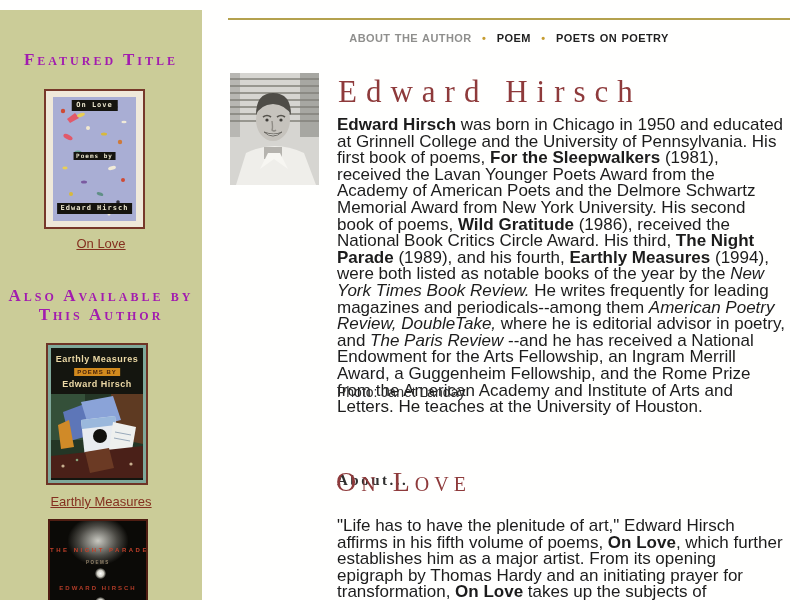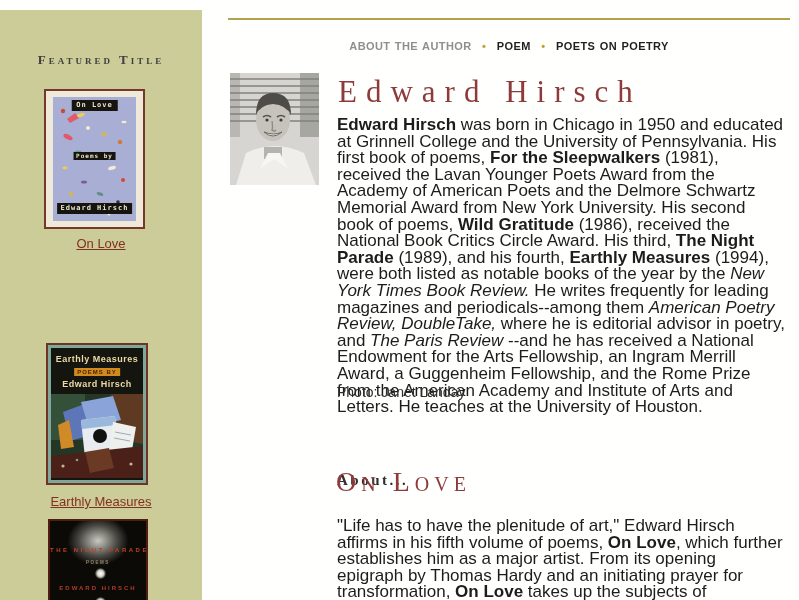--- a/index.html
+++ b/index.html
@@ -4,22 +4,22 @@
 <style>
   * { margin:0; padding:0; box-sizing:border-box; }
   html,body { width:799px; height:600px; }
   body { font-family:"Liberation Sans", sans-serif; background:#fffffe; }
   #page { position:relative; width:799px; height:600px; overflow:hidden; background:#fffffe; }
 
   
   #sidebar { position:absolute; left:0; top:10px; width:202px; height:590px;
              background:#cbcc98; overflow:hidden; }
   .sb-heading { font-family:"Liberation Serif", serif; font-variant:small-caps;
-                font-weight:bold; font-size:13px; letter-spacing:3px;
-                color:#404040; text-align:center; line-height:19px; }
+                font-weight:bold; font-size:17px; letter-spacing:3px;
+                color:#a21caf; text-align:center; line-height:19px; }
   #featured-heading { position:absolute; top:40px; left:0; width:202px; }
   #also-heading { position:absolute; top:276px; left:0; width:202px; }
 
   .sb-link { position:absolute; left:0; width:202px; text-align:center;
              color:#84301f; font-size:13px; text-decoration:underline; cursor:pointer; }
   #link-onlove { top:226px; }
   #link-earthly { top:484px; }
 
   
   #cover-onlove { position:absolute; left:44px; top:79px; width:101px; height:140px;
@@ -62,21 +62,21 @@
   #np-sub    { top:38px; font-size:6px; letter-spacing:2px; color:#93836a; transform:scale(.75); }
   #np-author { top:64px; font-size:6px; letter-spacing:2px; color:#b23c28; }
   .np-orb { position:absolute; left:45px; width:11px; height:11px; border-radius:50%;
             background:radial-gradient(circle, #ffffff 0%, #d6d4ca 40%, rgba(11,10,7,0) 75%); }
   #np-orb1 { top:47px; }
   #np-orb2 { top:76px; }
 
   
   #top-rule { position:absolute; left:228px; top:18px; width:562px; height:2px;
               background:#b4a14e; }
-  #nav { position:absolute; left:228px; top:40px; width:562px; text-align:center;
+  #nav { position:absolute; left:228px; top:32px; width:562px; text-align:center;
          font-size:11px; font-weight:bold; letter-spacing:0.4px; color:#1f1f1f;
          word-spacing:1px; }
   #nav .navlink { cursor:pointer; }
   #nav .muted { color:#8f8f8d; }
   #nav .bullet { color:#c69c30; margin:0 6px; font-size:11px; }
 
   #author-photo { position:absolute; left:230px; top:73px; width:89px; height:112px; }
 
   #author-title { position:absolute; left:338px; top:74px;
                   font-family:"Liberation Serif", serif; font-weight:normal;
@@ -129,20 +129,24 @@
           <ellipse cx="27" cy="111" rx="3" ry="1.5" fill="#e2596a"></ellipse>
           <circle cx="56" cy="117" r="1.5" fill="#f0ead8"></circle>
         </svg>
       </div>
       <div id="ol-title" class="ol-bar">On Love</div>
       <div id="ol-sub" class="ol-bar">Poems by</div>
       <div id="ol-author" class="ol-bar">Edward Hirsch</div>
     </a>
     <a id="link-onlove" class="sb-link">On Love</a>
 
+    <div id="also-heading" class="sb-heading">
+      <span>Also Available by</span><br>
+      <span>This Author</span>
+    </div>
 
     <a id="cover-earthly">
       <div class="inner">
         <div id="em-title" class="em-text">Earthly Measures</div>
         <div id="em-bar">POEMS BY</div>
         <div id="em-author" class="em-text">Edward Hirsch</div>
         <svg id="em-art" width="92" height="84" viewBox="0 0 92 84">
           <rect width="92" height="84" fill="#243626"></rect>
           <rect x="0" y="0" width="34" height="46" fill="#3a5a40" opacity="0.75"></rect>
           <path d="M60 0 L92 0 L92 50 L64 44 Z" fill="#5e3a22"></path>

